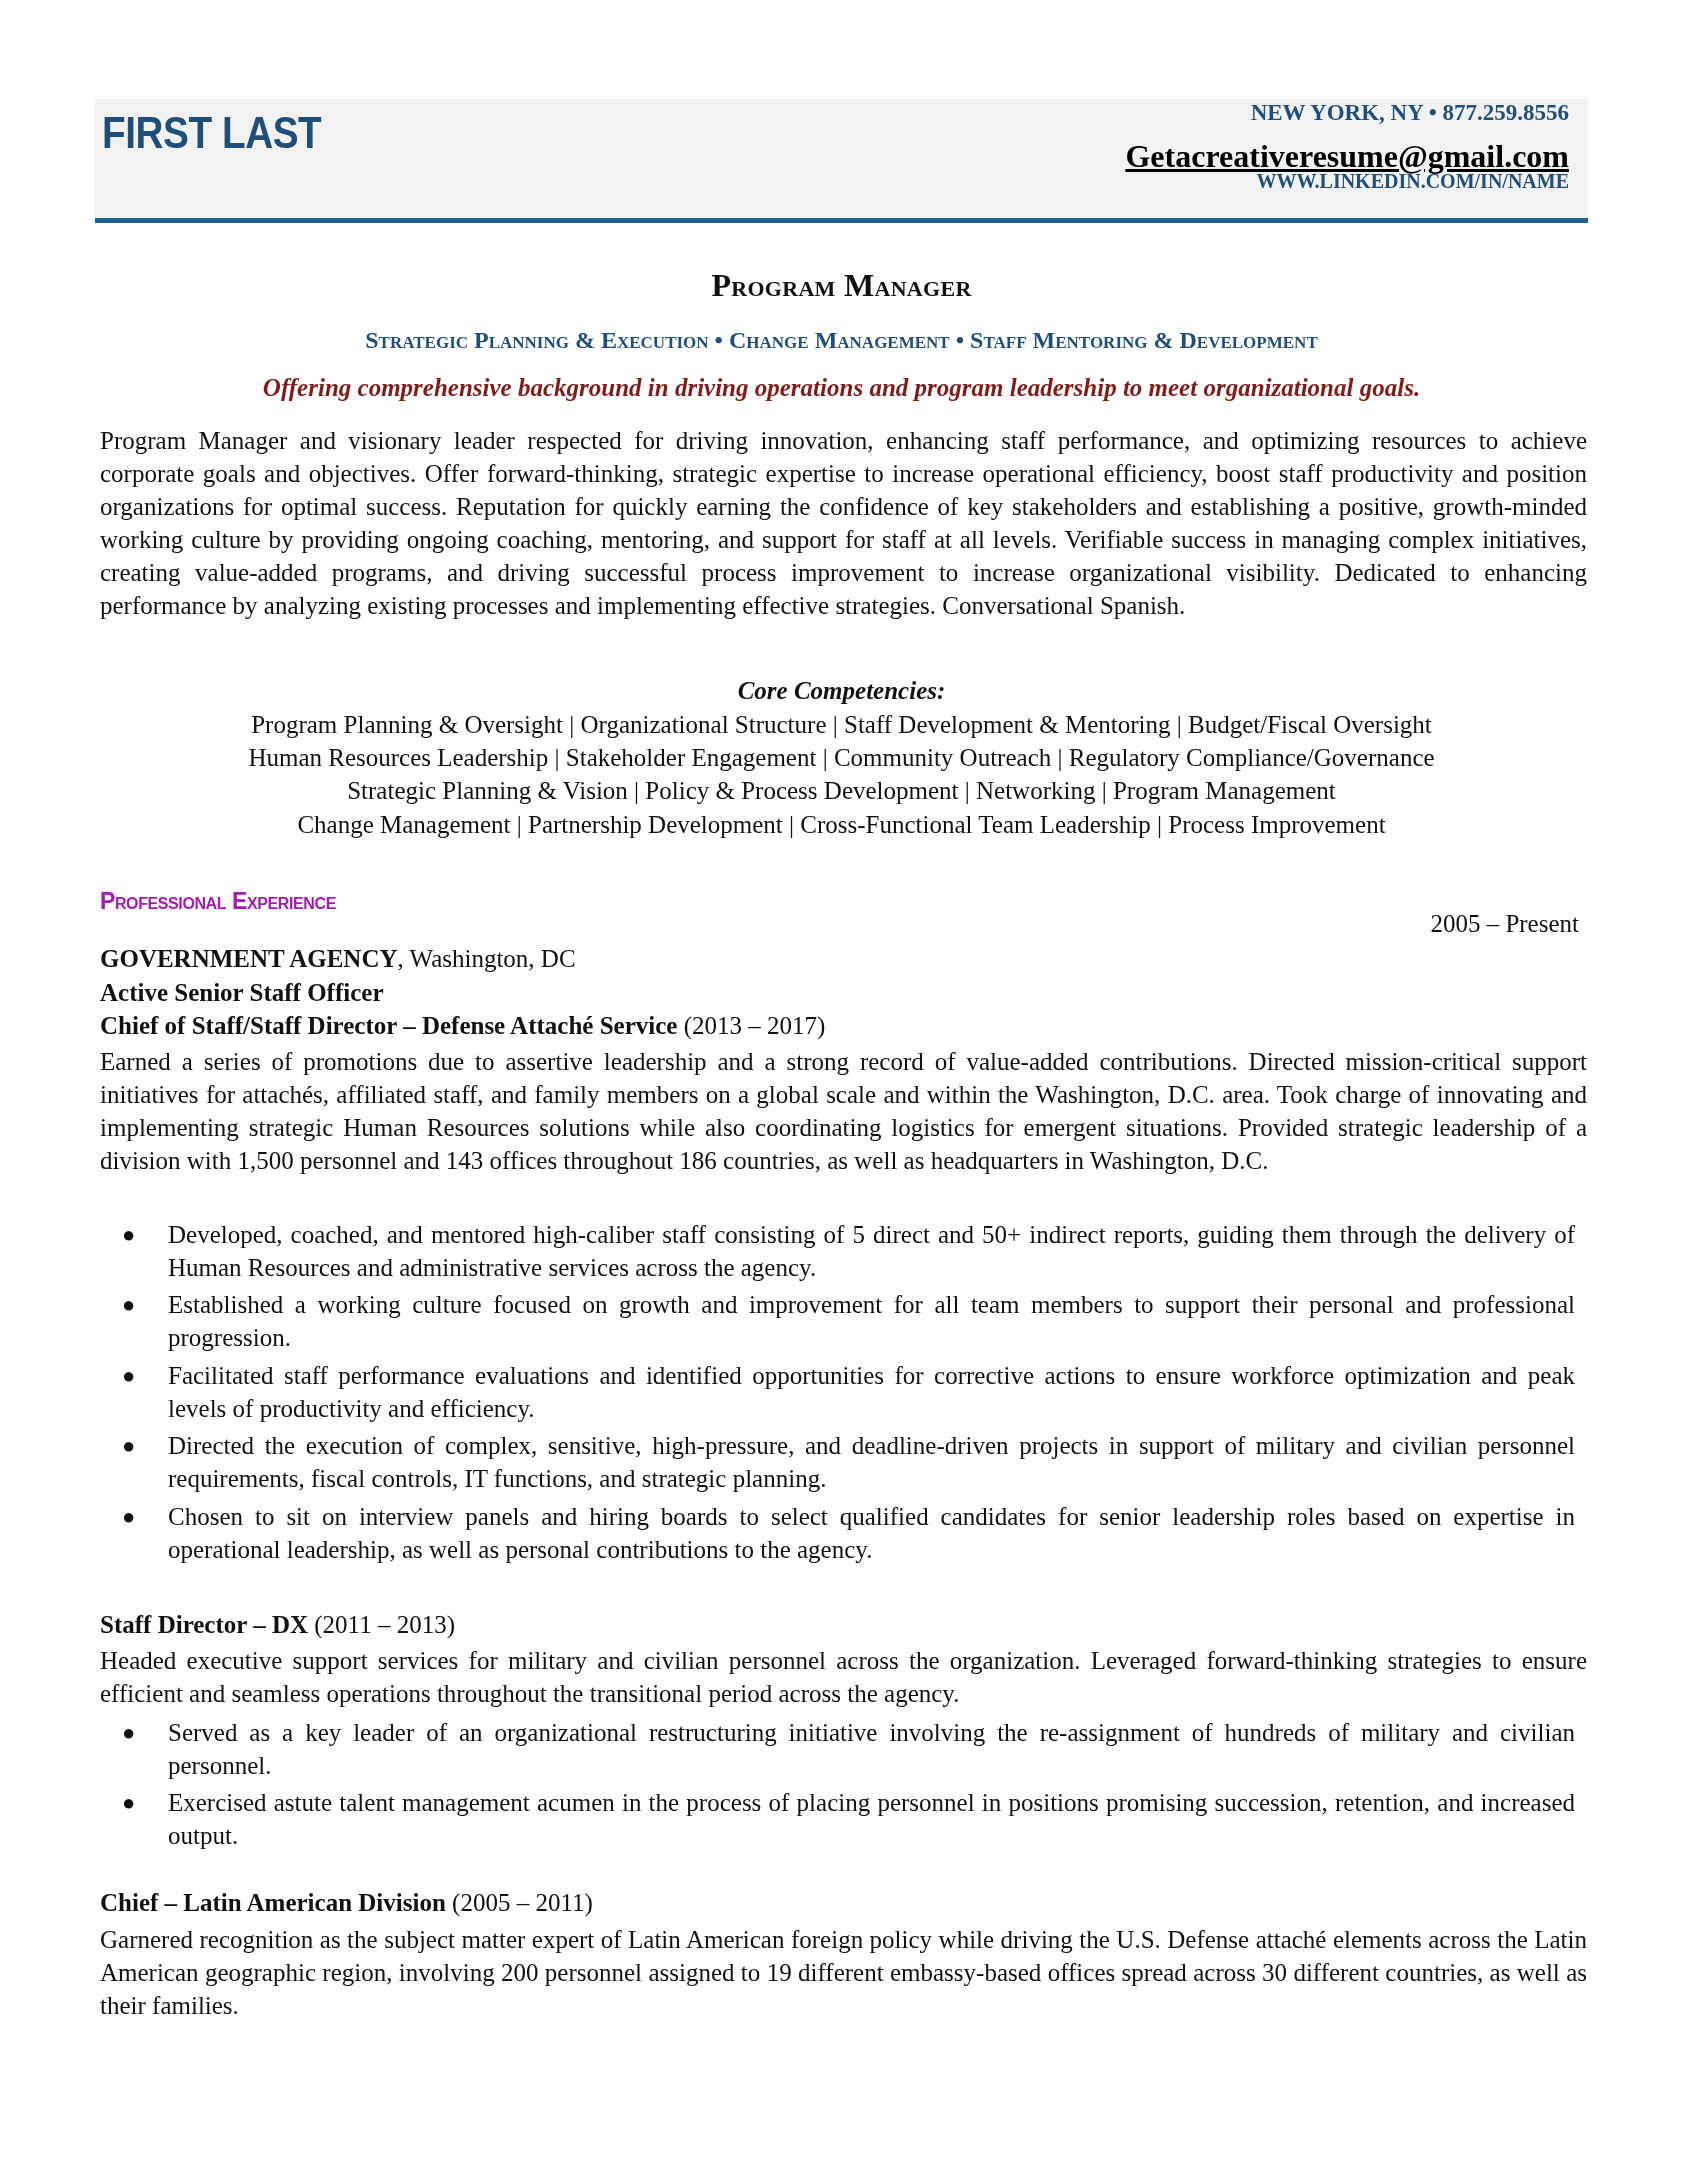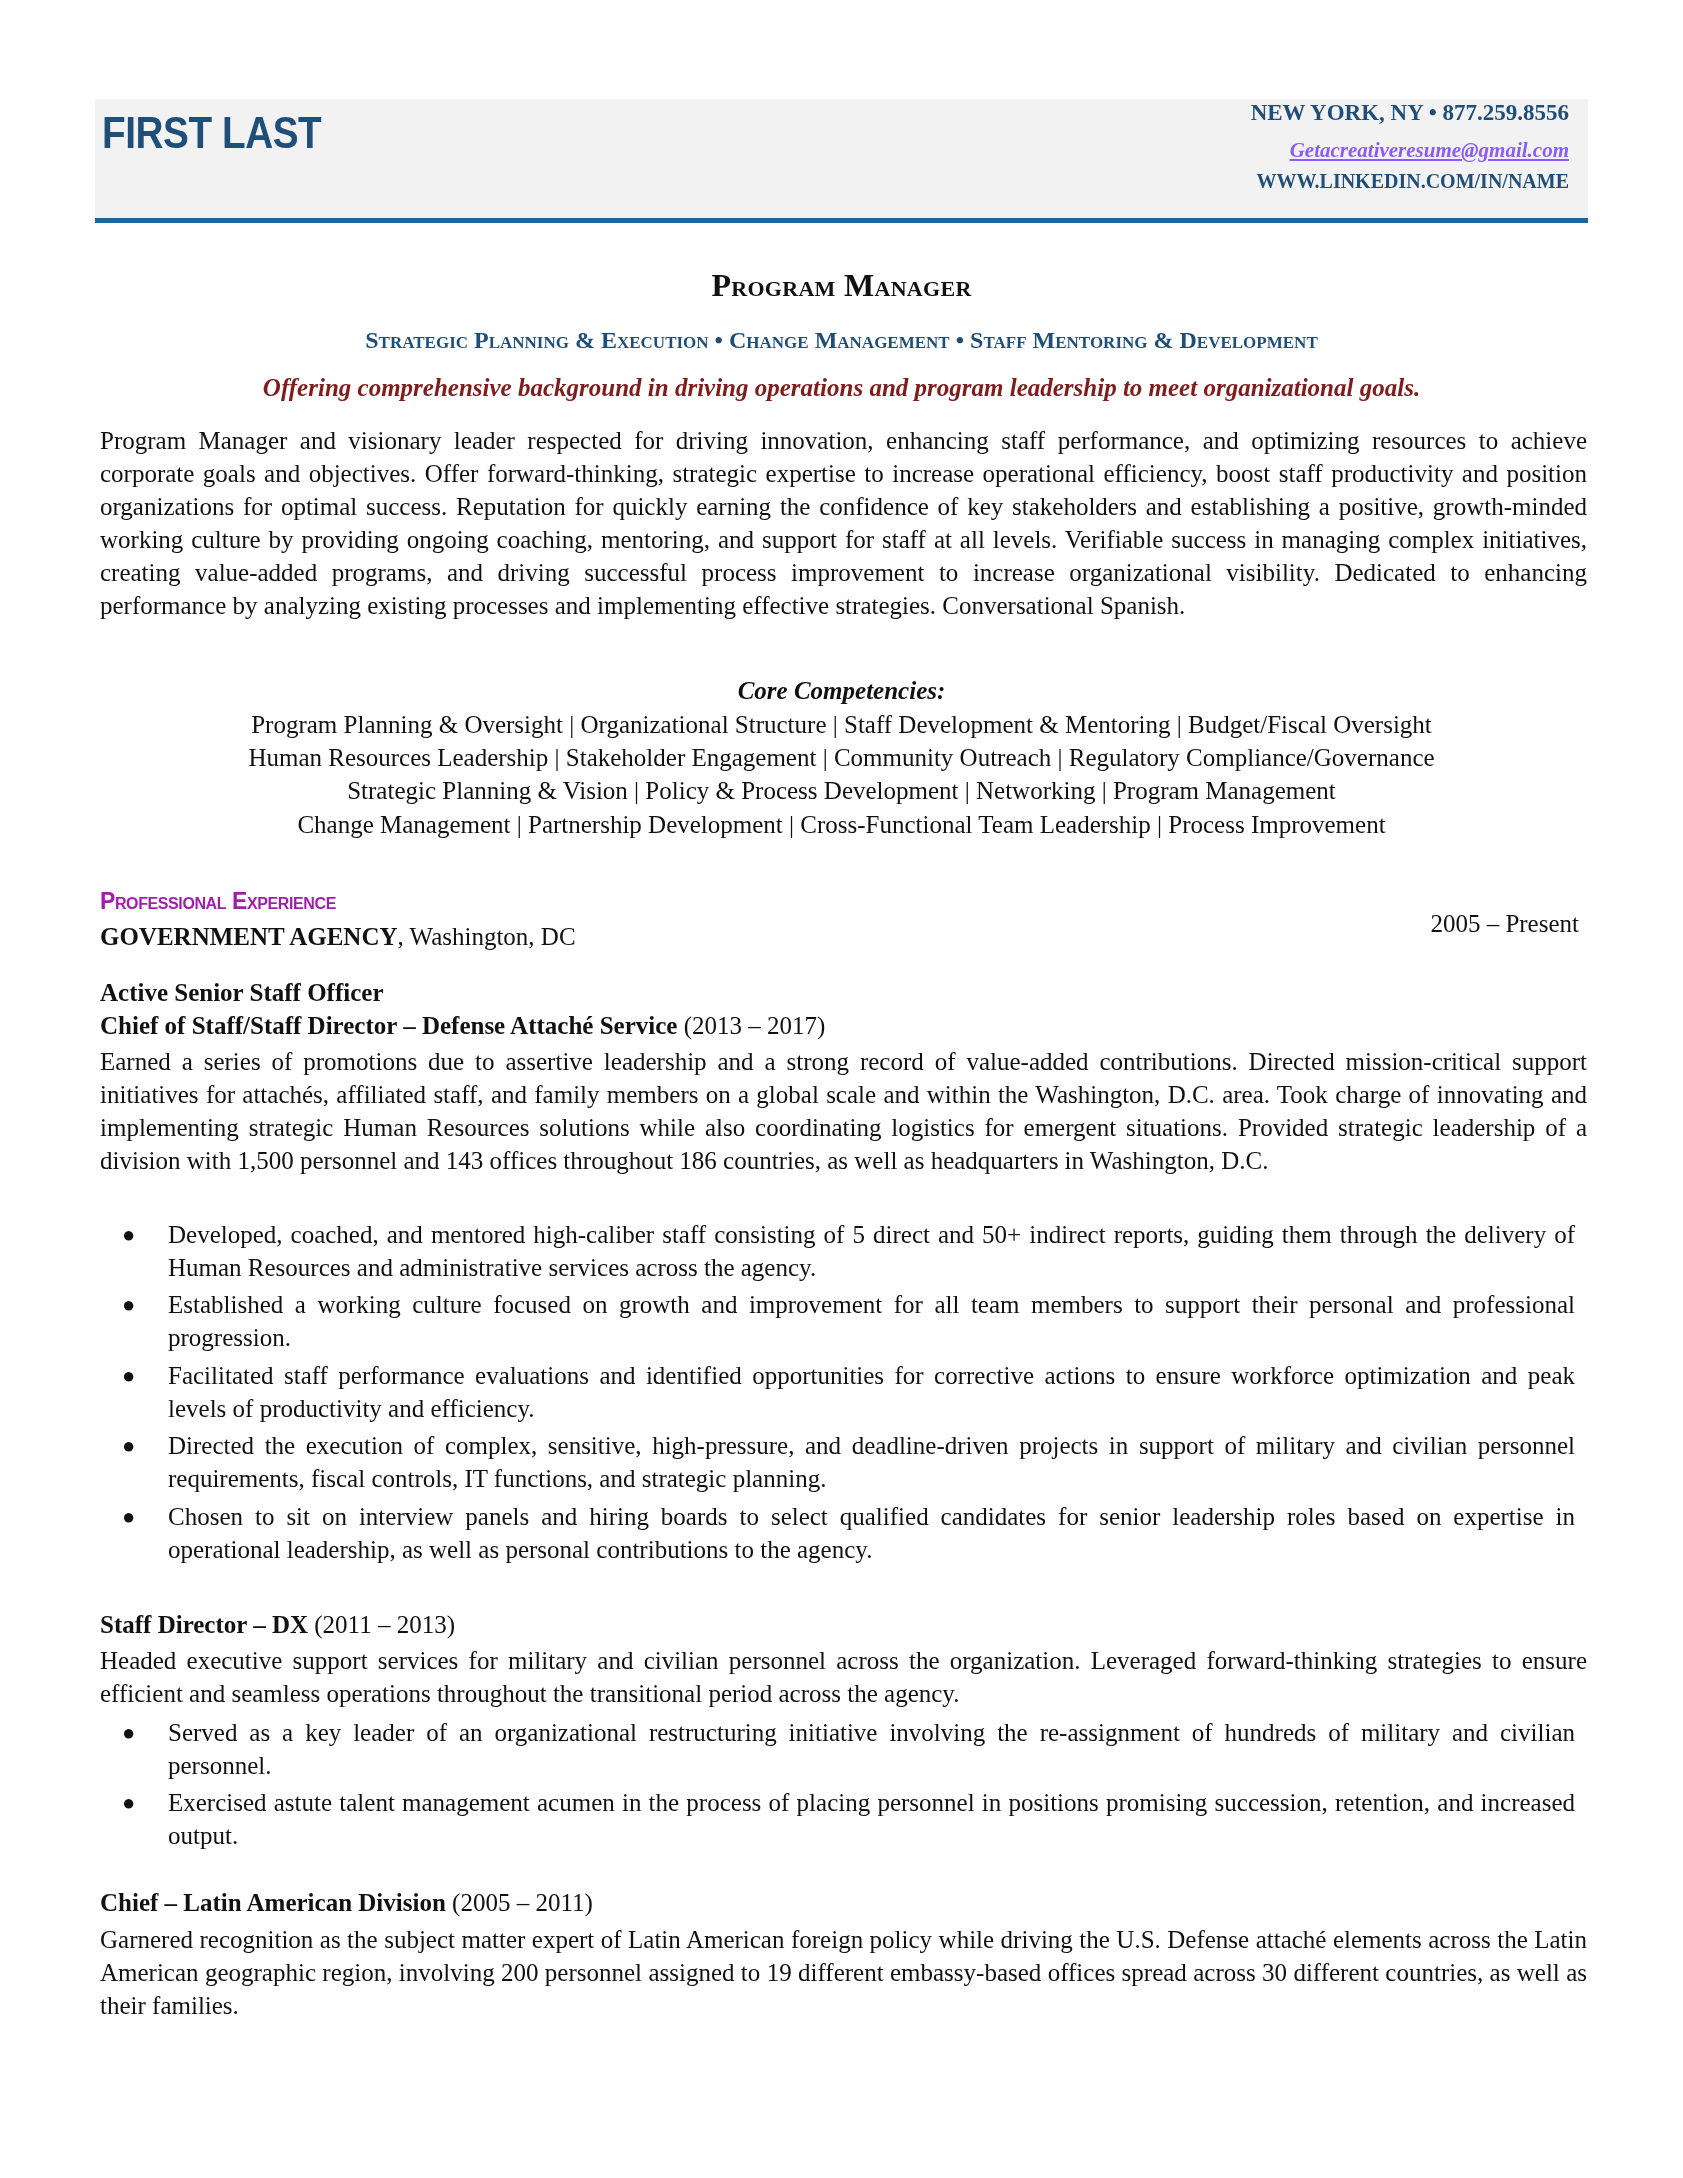--- a/index.html
+++ b/index.html
@@ -7,21 +7,21 @@
          font-family:"Liberation Serif", serif; color:#111; }
   .page { position:absolute; left:0; top:0; width:1683px; height:2144px; }
 
   .header-band { position:absolute; left:95px; top:99px; width:1493px; height:119px; background:#f2f2f2; }
   .header-rule { position:absolute; left:95px; top:218px; width:1493px; height:5px; background:#1f6494; }
   .name { position:absolute; left:102px; top:107px; font-family:"Liberation Sans", sans-serif;
           font-weight:bold; font-size:45px; color:#1f4e79; letter-spacing:-0.5px; transform:scaleX(0.86); transform-origin:left top; }
   .contact { position:absolute; right:114px; text-align:right; font-weight:bold; color:#1f4e79;
              font-family:"Liberation Serif", serif; white-space:nowrap; }
   .contact.l1 { top:100px; font-size:23px; }
-  .contact.l2 { top:138px; font-size:21px; color:#8b5cf6; text-decoration:underline;font-style:italic; }
+  .contact.l2 { top:138px; font-size:32px; color:#000000; text-decoration:underline; }
   .contact.l3 { top:170px; font-size:20px; }
 
   .title { position:absolute; left:0; width:1683px; top:267px; text-align:center; font-weight:bold;
            font-size:32px; font-variant:small-caps; color:#111; letter-spacing:0.3px; }
   .specialties { position:absolute; left:0; width:1683px; top:327px; text-align:center; font-weight:bold;
                  font-size:24px; font-variant:small-caps; color:#1f4e79; }
   .tagline { position:absolute; left:0; width:1683px; top:374px; text-align:center; font-weight:bold;
              font-style:italic; font-size:25px; color:#7f1d1d; }
 
   .para { position:absolute; left:100px; width:1487px; font-size:25px; line-height:33px;
@@ -63,21 +63,21 @@
   <div class="para summary">Program Manager and visionary leader respected for driving innovation, enhancing staff performance, and optimizing resources to achieve corporate goals and objectives. Offer forward-thinking, strategic expertise to increase operational efficiency, boost staff productivity and position organizations for optimal success. Reputation for quickly earning the confidence of key stakeholders and establishing a positive, growth-minded working culture by providing ongoing coaching, mentoring, and support for staff at all levels. Verifiable success in managing complex initiatives, creating value-added programs, and driving successful process improvement to increase organizational visibility. Dedicated to enhancing performance by analyzing existing processes and implementing effective strategies. Conversational Spanish.</div>
 
   <div class="core-head">Core Competencies:</div>
   <div class="core-line" style="top:711px">Program Planning &amp; Oversight | Organizational Structure | Staff Development &amp; Mentoring | Budget/Fiscal Oversight</div>
   <div class="core-line" style="top:744px">Human Resources Leadership | Stakeholder Engagement | Community Outreach | Regulatory Compliance/Governance</div>
   <div class="core-line" style="top:777px">Strategic Planning &amp; Vision | Policy &amp; Process Development | Networking | Program Management</div>
   <div class="core-line" style="top:811px">Change Management | Partnership Development | Cross-Functional Team Leadership | Process Improvement</div>
 
   <div class="section-head">Professional Experience</div>
 
-  <div class="row" style="top:923px">
+  <div class="row" style="top:945px">
     <span class="b">GOVERNMENT AGENCY</span><span>, Washington, DC</span>
   </div>
   <div class="dates-right" style="top:910px">2005 – Present</div>
   <div class="row b" style="top:979px">Active Senior Staff Officer</div>
 
   <div class="row" style="top:1012px">
     <span class="b">Chief of Staff/Staff Director – Defense Attaché Service</span><span> (2013 – 2017)</span>
   </div>
   <div class="para" style="top:1045px">Earned a series of promotions due to assertive leadership and a strong record of value-added contributions. Directed mission-critical support initiatives for attachés, affiliated staff, and family members on a global scale and within the Washington, D.C. area. Took charge of innovating and implementing strategic Human Resources solutions while also coordinating logistics for emergent situations. Provided strategic leadership of a division with 1,500 personnel and 143 offices throughout 186 countries, as well as headquarters in Washington, D.C.</div>
   <ul class="bullets" style="top:1218px">

